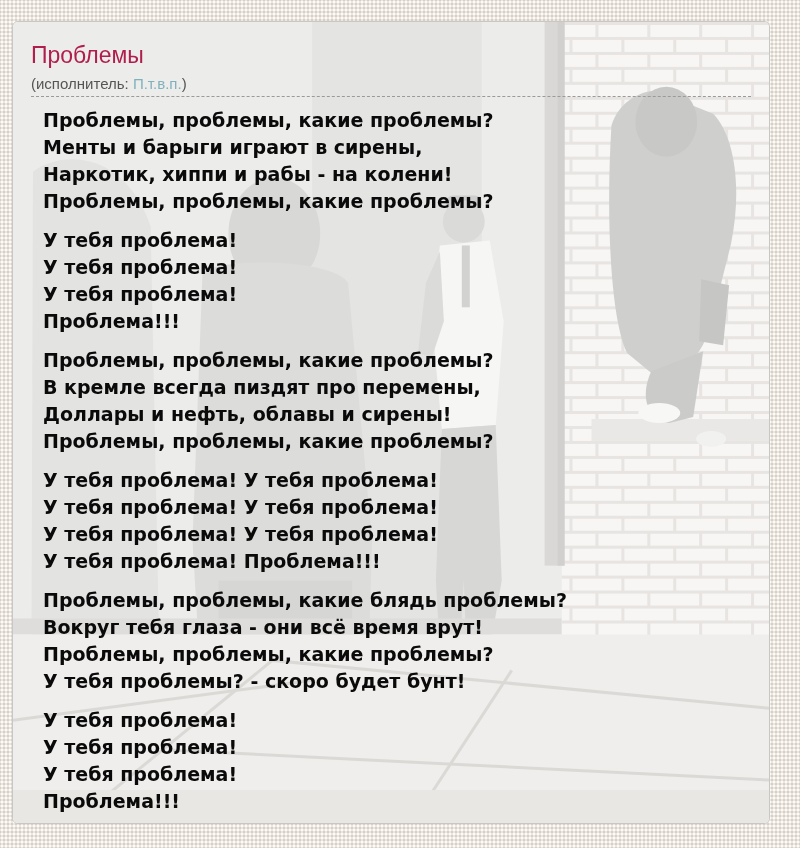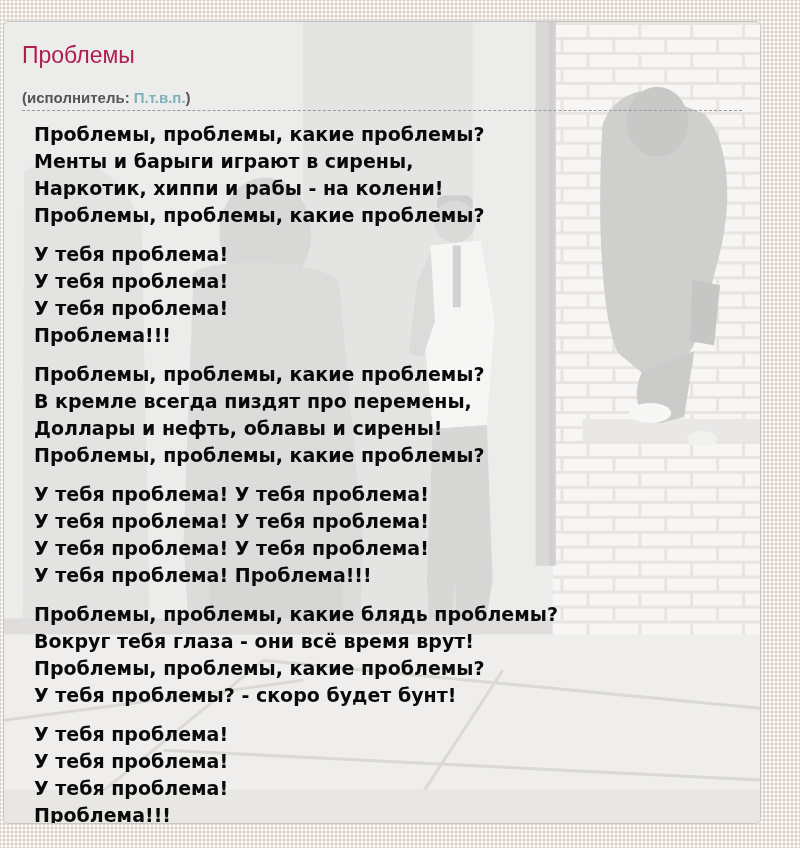--- a/index.html
+++ b/index.html
@@ -16,46 +16,45 @@
     width:800px;height:848px;overflow:hidden;
     font-family:"Liberation Sans","DejaVu Sans",sans-serif;
     background-color:var(--page-bg);
     background-image:
       radial-gradient(rgba(255,255,255,.85) 1px, transparent 1.3px),
       radial-gradient(rgba(200,188,175,.55) 1px, transparent 1.3px);
     background-size:4px 4px;
     background-position:0 0,2px 2px;
   }
   .card{
-    position:absolute;left:3px;top:21px;width:758px;height:803px;
+    position:absolute;left:12px;top:21px;width:758px;height:803px;
     background:#f7f7f6;
     border:1px solid var(--card-border);
     border-radius:6px;
     overflow:hidden;
   }
   .photo{
     position:absolute;inset:0;width:100%;height:100%;
     border-radius:5px;
   }
   .content{
     position:relative;z-index:1;
     padding:20px 18px 0 18px;
   }
   h1.title{
     margin:0;
     font-size:23px;line-height:27px;font-weight:400;
     color:var(--title-color);
   }
   .subtitle{
-    margin-top:20px;
+    margin-top:6px;
     font-size:15px;line-height:18px;
     color:var(--subtitle-color);
     border-bottom:1px dashed #9a9a9a;
     padding-bottom:3px;
-    font-weight:bold;
   }
   .artist-link{
     color:var(--link-color);
     text-decoration:none;
     cursor:pointer;
   }
   .lyrics{
     margin-top:10px;
     font-family:"DejaVu Sans","Liberation Sans",sans-serif;
     font-weight:700;

